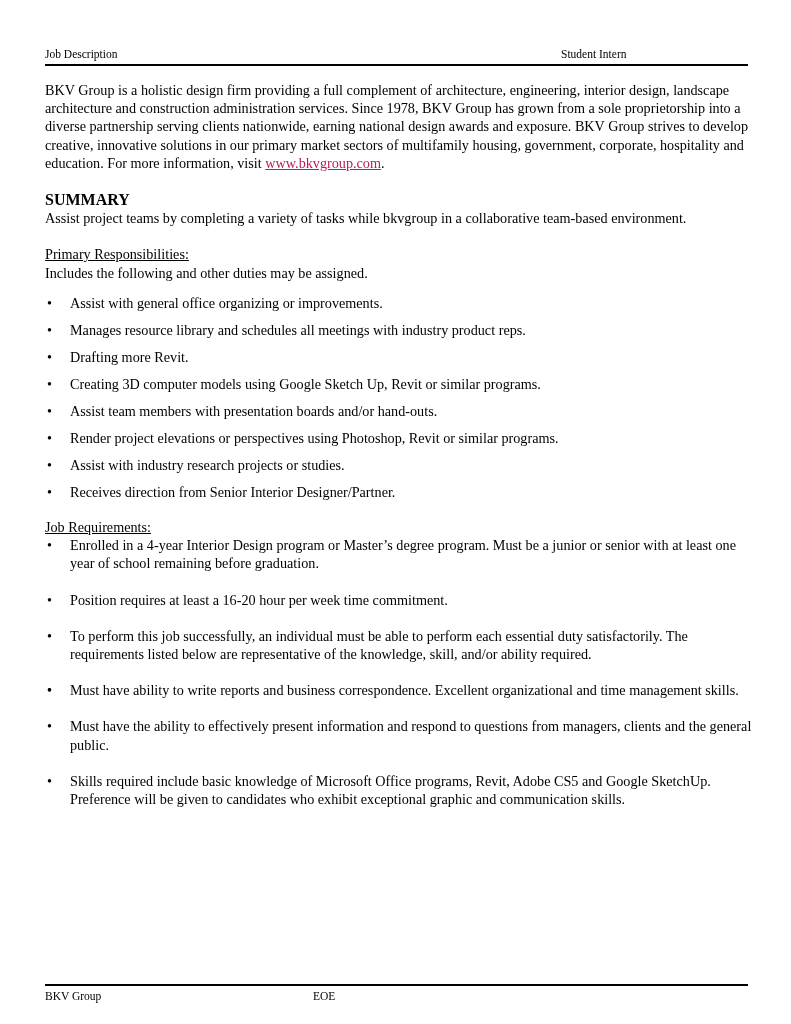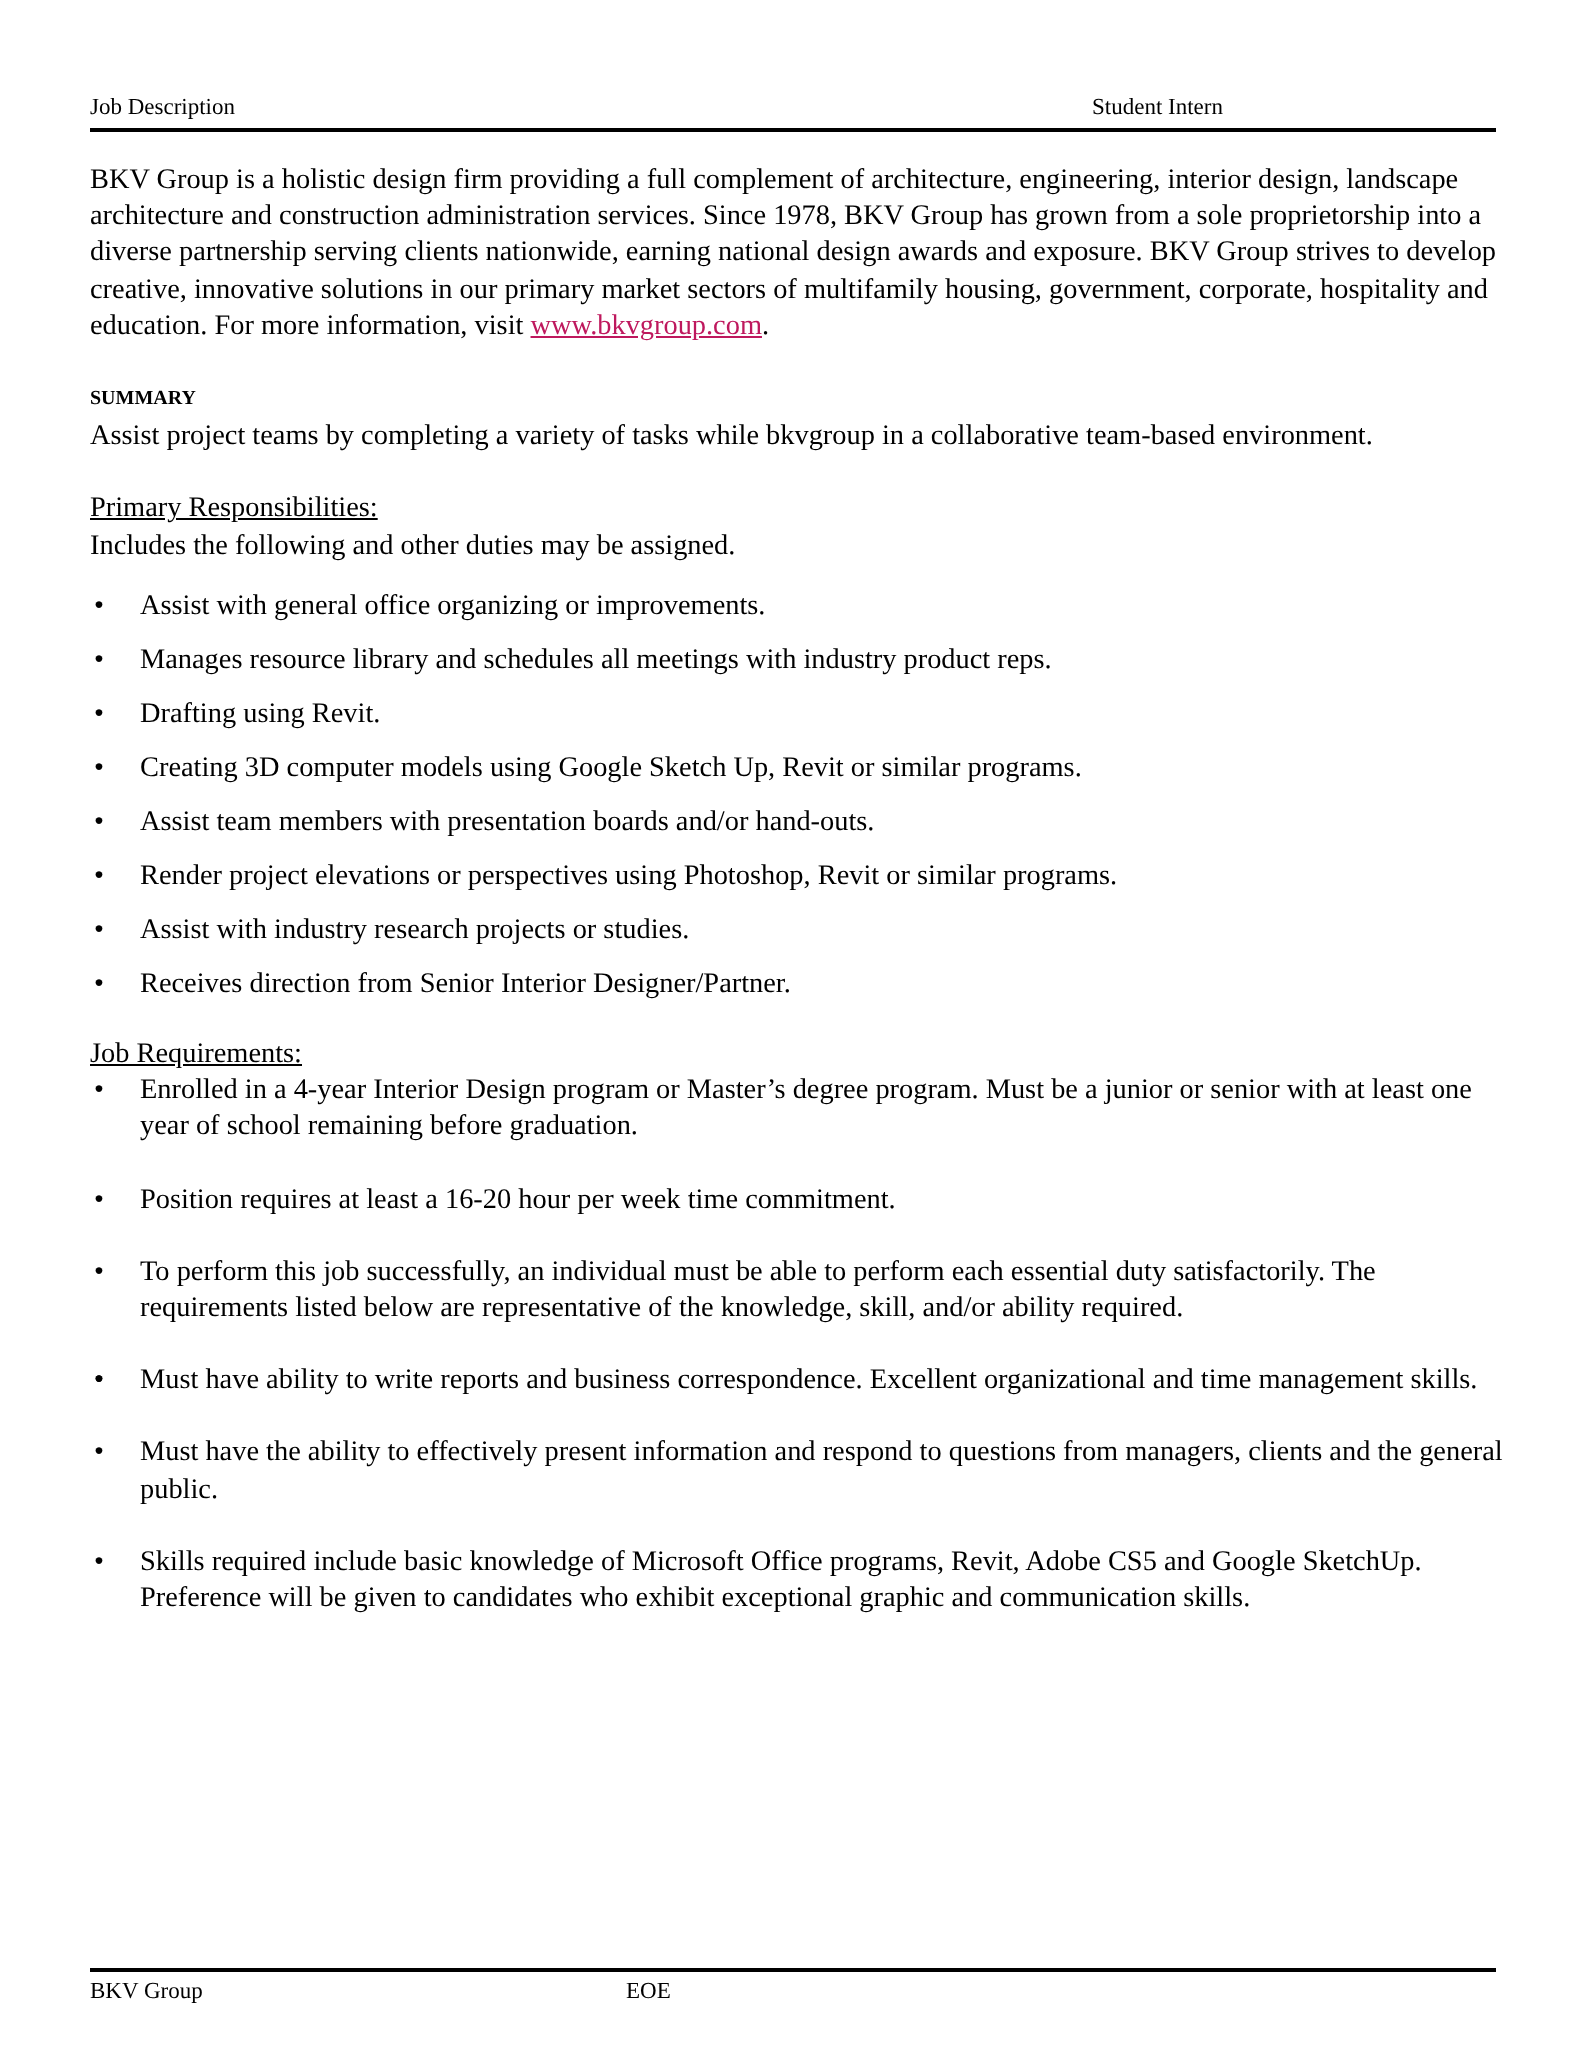--- a/index.html
+++ b/index.html
@@ -1,30 +1,30 @@
 <!DOCTYPE html>
 <html><head>
 <meta charset="utf-8">
 <style>
   html, body { margin: 0; padding: 0; background: #ffffff; }
   body { width: 791px; height: 1024px; position: relative; overflow: hidden;
          font-family: "Liberation Serif", serif; color: #000; }
   .hdr { position: absolute; left: 45px; top: 46px; width: 703px; height: 18px;
          border-bottom: 2px solid #000; font-size: 11.5px; }
   .hdr .left { position: absolute; left: 0; top: 2px; }
-  .hdr .right { position: absolute; left: 501px; top: 2px; text-align: right; }
+  .hdr .right { position: absolute; left: 516px; top: 2px; text-align: right; }
   .ftr { position: absolute; left: 45px; top: 960px; width: 703px;
          border-top: 2px solid #000; font-size: 11.5px; margin-top: 24px; }
   .ftr .left { position: absolute; left: 0; top: 4px; }
   .ftr .mid { position: absolute; left: 268px; top: 4px; }
   .body-text { position: absolute; left: 45px; top: 81px; width: 710px;
                font-size: 14.2px; line-height: 18.2px; }
   .intro { margin: 0; }
   a.link { color: #be185d; text-decoration: underline; }
-  h2 { font-size: 10px; font-weight: bold; margin: 19px 0 0 0; line-height: 18.2px; }
+  h2 { font-size: 16px; font-weight: bold; margin: 19px 0 0 0; line-height: 18.2px; }
   p { margin: 0; }
   .subhead { text-decoration: underline; margin-top: 18px; }
   ul { list-style: none; margin: 0; padding: 0; }
   ul li { position: relative; padding-left: 25px; }
   ul li .bullet { position: absolute; left: 2px; top: 0; }
   ul.resp { margin-top: 12px; }
   ul.resp li { margin-bottom: 8.8px; }
   ul.req li { margin-bottom: 18px; }
   .req-head { margin-top: 17px; }
 </style>
@@ -41,21 +41,21 @@
 
   <h2>SUMMARY</h2>
   <p>Assist project teams by completing a variety of tasks while bkvgroup in a collaborative team-based environment.</p>
 
   <p class="subhead">Primary Responsibilities:</p>
   <p>Includes the following and other duties may be assigned.</p>
 
   <ul class="resp">
     <li><span class="bullet">•</span><span>Assist with general office organizing or improvements.</span></li>
     <li><span class="bullet">•</span><span>Manages resource library and schedules all meetings with industry product reps.</span></li>
-    <li><span class="bullet">•</span><span>Drafting using Revit.</span></li>
+    <li><span class="bullet">•</span><span>Drafting more Revit.</span></li>
     <li><span class="bullet">•</span><span>Creating 3D computer models using Google Sketch Up, Revit or similar programs.</span></li>
     <li><span class="bullet">•</span><span>Assist team members with presentation boards and/or hand-outs.</span></li>
     <li><span class="bullet">•</span><span>Render project elevations or perspectives using Photoshop, Revit or similar programs.</span></li>
     <li><span class="bullet">•</span><span>Assist with industry research projects or studies.</span></li>
     <li><span class="bullet">•</span><span>Receives direction from Senior Interior Designer/Partner.</span></li>
   </ul>
 
   <p class="subhead req-head">Job Requirements:</p>
   <ul class="req">
     <li><span class="bullet">•</span><span>Enrolled in a 4-year Interior Design program or Master’s degree program. Must be a junior or senior with at least one year of school remaining before graduation.</span></li>

